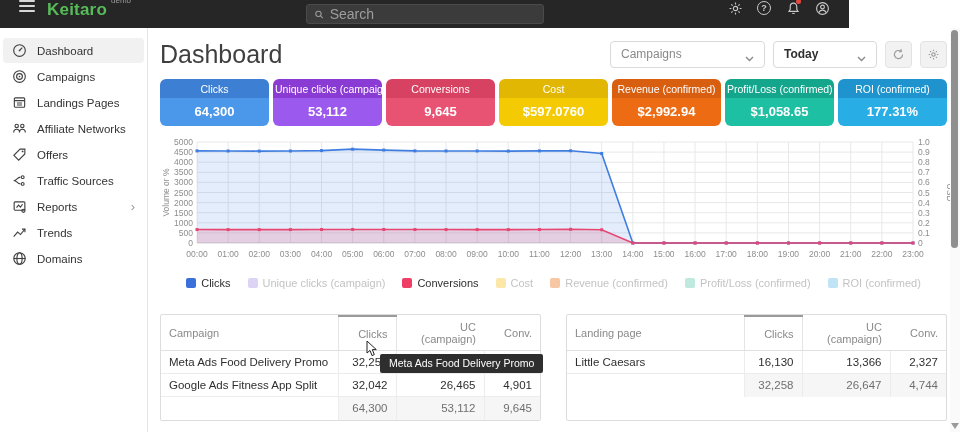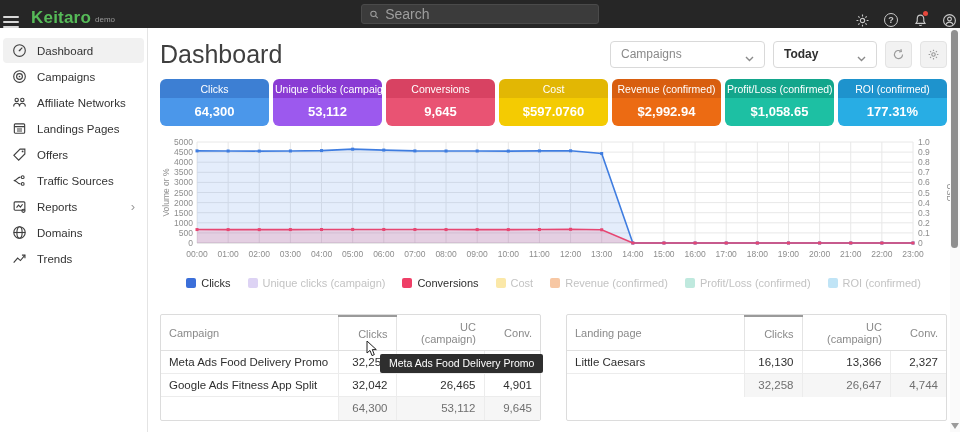--- a/index.html
+++ b/index.html
@@ -1,22 +1,22 @@
 <!DOCTYPE html>
 <html><head>
 <meta charset="utf-8">
 <style>
   * { margin:0; padding:0; box-sizing:border-box; }
   html,body { width:960px; height:432px; overflow:hidden; background:#fff;
     font-family:"Liberation Sans", sans-serif; }
   .app { position:relative; width:960px; height:432px; }
 
   
-  .topbar { position:absolute; left:0; top:0; width:960px; height:28px; background:#262626;
-    display:flex; align-items:flex-end; padding:0 3px; z-index:5; }
+  .topbar { position:absolute; left:0; top:0; width:849px; height:28px; background:#262626;
+    display:flex; align-items:flex-start; padding:0 19px; z-index:5; }
   .hamburger { width:16px; height:12px; display:flex; flex-direction:column; justify-content:space-between; cursor:pointer; margin-right:12px; }
   .hamburger span { display:block; height:2px; background:#d8d8d8; border-radius:1px; }
   .logo { color:#56bb58; font-weight:bold; font-size:17px; letter-spacing:.2px; }
   .logo-badge { color:#9a9a9a; font-size:8px; margin-left:4px; position:relative; top:-4px; }
   .searchbox { position:absolute; left:50%; transform:translateX(-50%); top:4px; width:238px; height:20px;
     background:#3b3b3b; border:1px solid #4a4a4a; border-radius:3px; display:flex; align-items:center; padding:0 7px; }
   .searchbox svg { width:11px; height:11px; stroke:#9e9e9e; fill:none; stroke-width:1.6; margin-right:6px; }
   .searchbox input { background:transparent; border:0; outline:none; color:#cfcfcf; font-size:14px; width:100%; }
   .searchbox input::placeholder { color:#9e9e9e; }
   .top-icons { margin-left:auto; display:flex; align-items:center; gap:13px; }
@@ -151,35 +151,35 @@
       <div class="side-item">
         <span class="sico"><svg viewBox="0 0 16 16">
             <circle cx="8" cy="8" r="6.2"></circle>
             <circle cx="8" cy="8" r="3.1"></circle>
             <circle cx="8" cy="8" r="0.9" fill="currentColor" stroke="none"></circle>
           </svg></span>
         <span class="slabel">Campaigns</span>
       </div>
       <div class="side-item">
         <span class="sico"><svg viewBox="0 0 16 16">
+            <rect x="2.5" y="3" width="11" height="10" rx="1"></rect>
+            <path d="M2.5 6H13.5M5.3 8.5H10.7M5.3 10.6H10.7"></path>
+          </svg></span>
+        <span class="slabel">Landings Pages</span>
+      </div>
+      <div class="side-item">
+        <span class="sico"><svg viewBox="0 0 16 16">
             <circle cx="5" cy="5.3" r="1.8"></circle>
             <circle cx="11" cy="5.3" r="1.8"></circle>
             <path d="M1.8 12.2C1.8 9.9 3.4 8.8 5 8.8C6.6 8.8 8 9.9 8 12.2M8 12.2C8 9.9 9.4 8.8 11 8.8C12.6 8.8 14.2 9.9 14.2 12.2"></path>
           </svg></span>
         <span class="slabel">Affiliate Networks</span>
       </div>
       <div class="side-item">
         <span class="sico"><svg viewBox="0 0 16 16">
-            <rect x="2.5" y="3" width="11" height="10" rx="1"></rect>
-            <path d="M2.5 6H13.5M5.3 8.5H10.7M5.3 10.6H10.7"></path>
-          </svg></span>
-        <span class="slabel">Landings Pages</span>
-      </div>
-      <div class="side-item">
-        <span class="sico"><svg viewBox="0 0 16 16">
             <path d="M8.6 2.3 L13.7 2.3 L13.7 7.4 L7.1 14 L2 8.9 Z"></path>
             <circle cx="11.3" cy="4.7" r="1" fill="currentColor" stroke="none"></circle>
           </svg></span>
         <span class="slabel">Offers</span>
       </div>
       <div class="side-item">
         <span class="sico"><svg viewBox="0 0 16 16">
             <path d="M1.8 8C5.4 8 5.4 4.4 9 4.4M1.8 8C5.4 8 5.4 11.6 9 11.6"></path>
             <circle cx="11.4" cy="4.4" r="1.5"></circle>
             <circle cx="11.4" cy="11.6" r="1.5"></circle>
@@ -190,32 +190,32 @@
         <span class="sico"><svg viewBox="0 0 16 16">
             <rect x="2.3" y="3" width="11.4" height="9" rx="1"></rect>
             <path d="M4.8 9.3 L7 6.6 L9 8.6 L11.3 5.6"></path>
             <circle cx="12.2" cy="12.6" r="1.7"></circle>
           </svg></span>
         <span class="slabel">Reports</span>
         <span class="schevron">›</span>
       </div>
       <div class="side-item">
         <span class="sico"><svg viewBox="0 0 16 16">
+            <path d="M1.8 12.4 L6 7.6 L9 10.2 L13.8 4.4"></path>
+            <path d="M10.6 4.4 H13.8 V7.6"></path>
+          </svg></span>
+        <span class="slabel">Trends</span>
+      </div>
+      <div class="side-item">
+        <span class="sico"><svg viewBox="0 0 16 16">
             <circle cx="8" cy="8" r="6.1"></circle>
             <ellipse cx="8" cy="8" rx="2.8" ry="6.1"></ellipse>
             <path d="M1.9 8H14.1"></path>
           </svg></span>
         <span class="slabel">Domains</span>
-      </div>
-      <div class="side-item">
-        <span class="sico"><svg viewBox="0 0 16 16">
-            <path d="M1.8 12.4 L6 7.6 L9 10.2 L13.8 4.4"></path>
-            <path d="M10.6 4.4 H13.8 V7.6"></path>
-          </svg></span>
-        <span class="slabel">Trends</span>
       </div>
     </div>
 
   <div class="main">
     <div class="header-row">
       <h1 class="page-title">Dashboard</h1>
       <div class="controls">
         <div class="selectbox sel-campaigns">
           <span>Campaigns</span>
           <span class="chev"><svg viewBox="0 0 9 6">

